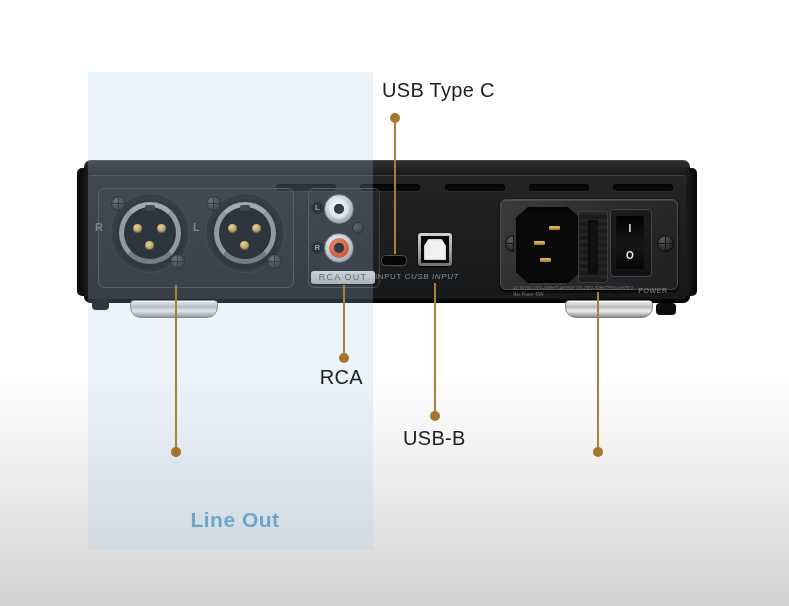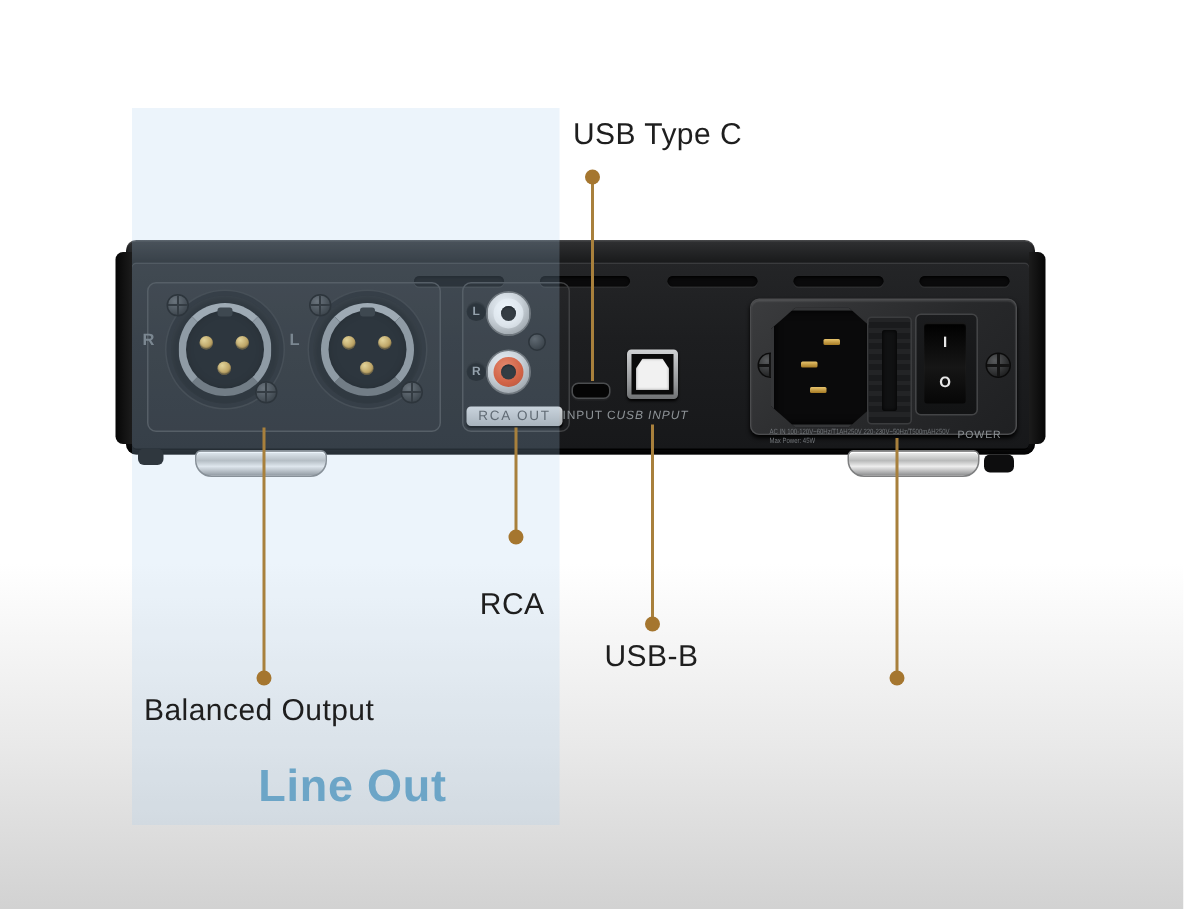--- a/index.html
+++ b/index.html
@@ -86,22 +86,22 @@
 
   
   .foot{height:16px;border:1px solid #7e7f80;border-radius:4px 4px 11px 11px;
        background:linear-gradient(180deg,#f2f3f3,#b9baba 38%,#eeeeee 62%,#8d8e8f);box-shadow:inset 0 1px 0 #fff;}
   .nub{background:#0d0d0e;border-radius:4px;}
 
   
   .callout-line{width:2px;background:#A8803C;z-index:3;}
   .callout-dot{width:10px;height:10px;border-radius:50%;background:#A5762F;z-index:3;}
   .lbl{z-index:4;color:#1e1e1e;font-size:20px;letter-spacing:0.3px;white-space:nowrap;}
-  .lbl-rca{text-align:right;line-height:22px;margin-top:26px;}
-  .lineout{left:88px;top:508px;width:294px;text-align:center;font-size:30px;font-weight:bold;color:#6CA5C7;letter-spacing:0.5px;z-index:4;}
+  .lbl-rca{text-align:right;line-height:22px;}
+  .lineout{left:88px;top:508px;width:294px;text-align:center;font-size:21px;font-weight:bold;color:#6CA5C7;letter-spacing:0.5px;z-index:4;}
 </style>
 </head>
 <body>
 
 <div class="canvas">
 
   <div class="abs device">
     <div class="abs shell"></div>
     <div class="abs side-l"></div>
     <div class="abs side-r"></div>
@@ -202,17 +202,16 @@
   <div class="abs callout-line" style="left:434px;top:283px;height:133px;"></div>
   <div class="abs callout-dot" style="left:430px;top:411px;"></div>
 
   <div class="abs callout-line" style="left:597px;top:292px;height:160px;"></div>
   <div class="abs callout-dot" style="left:593px;top:447px;"></div>
 
   <div class="abs lbl" style="left:382px;top:79px;">USB Type C</div>
   <div class="abs lbl lbl-rca" style="left:207px;top:366px;width:156px;">
     <span>RCA</span><br>
   </div>
-  <div class="abs lbl" style="left:96px;top:463px;">Balanced Output</div>
   <div class="abs lbl" style="left:403px;top:427px;">USB-B</div>
 
   <div class="abs lineout">Line Out</div>
 </div>
 
 </body></html>

